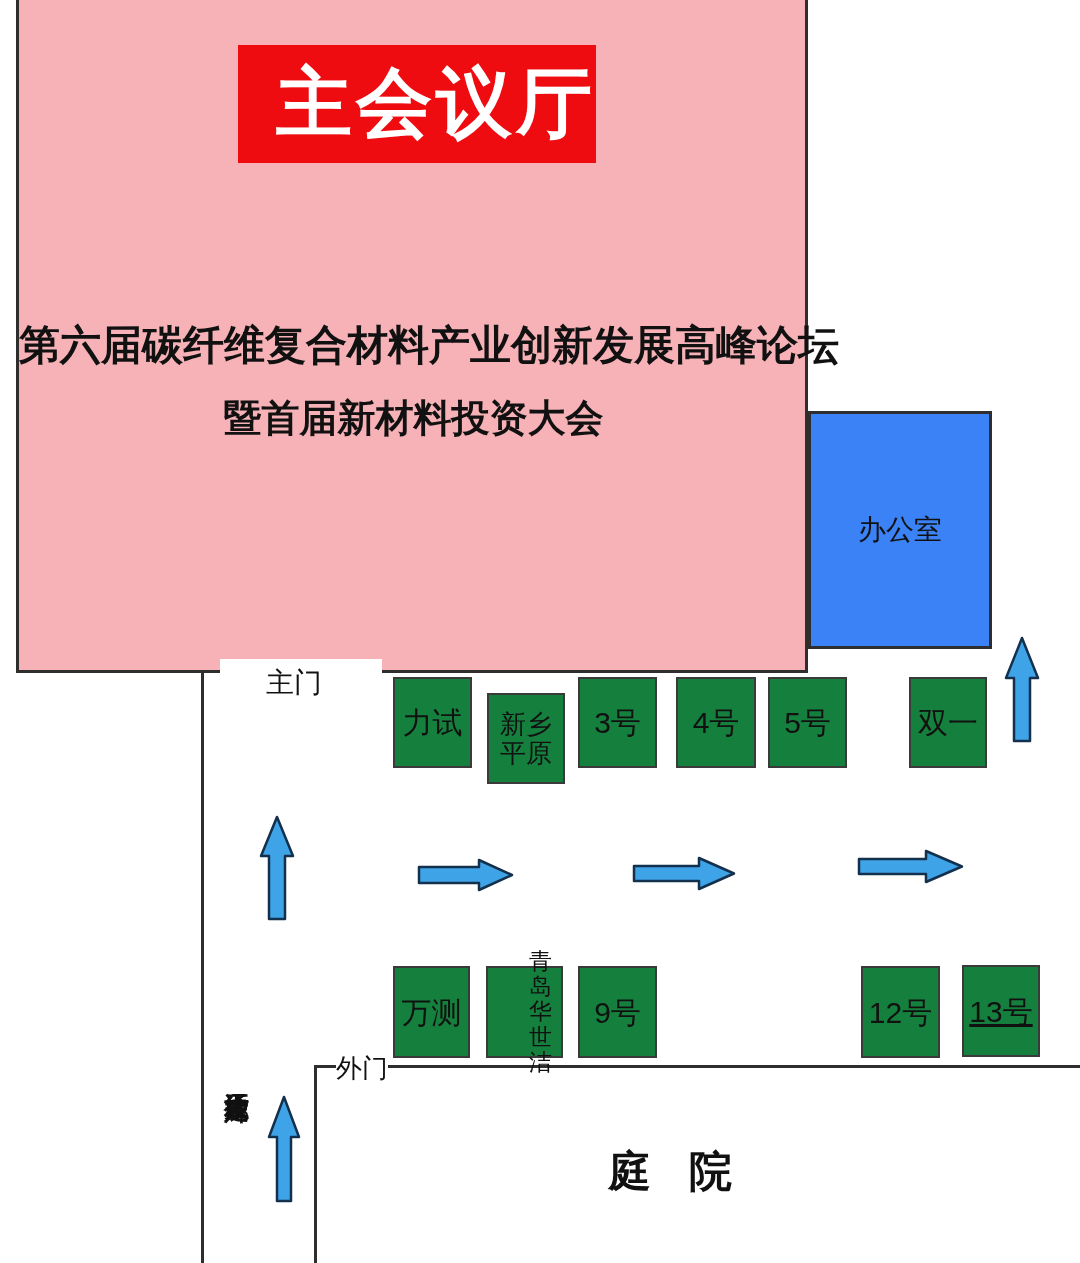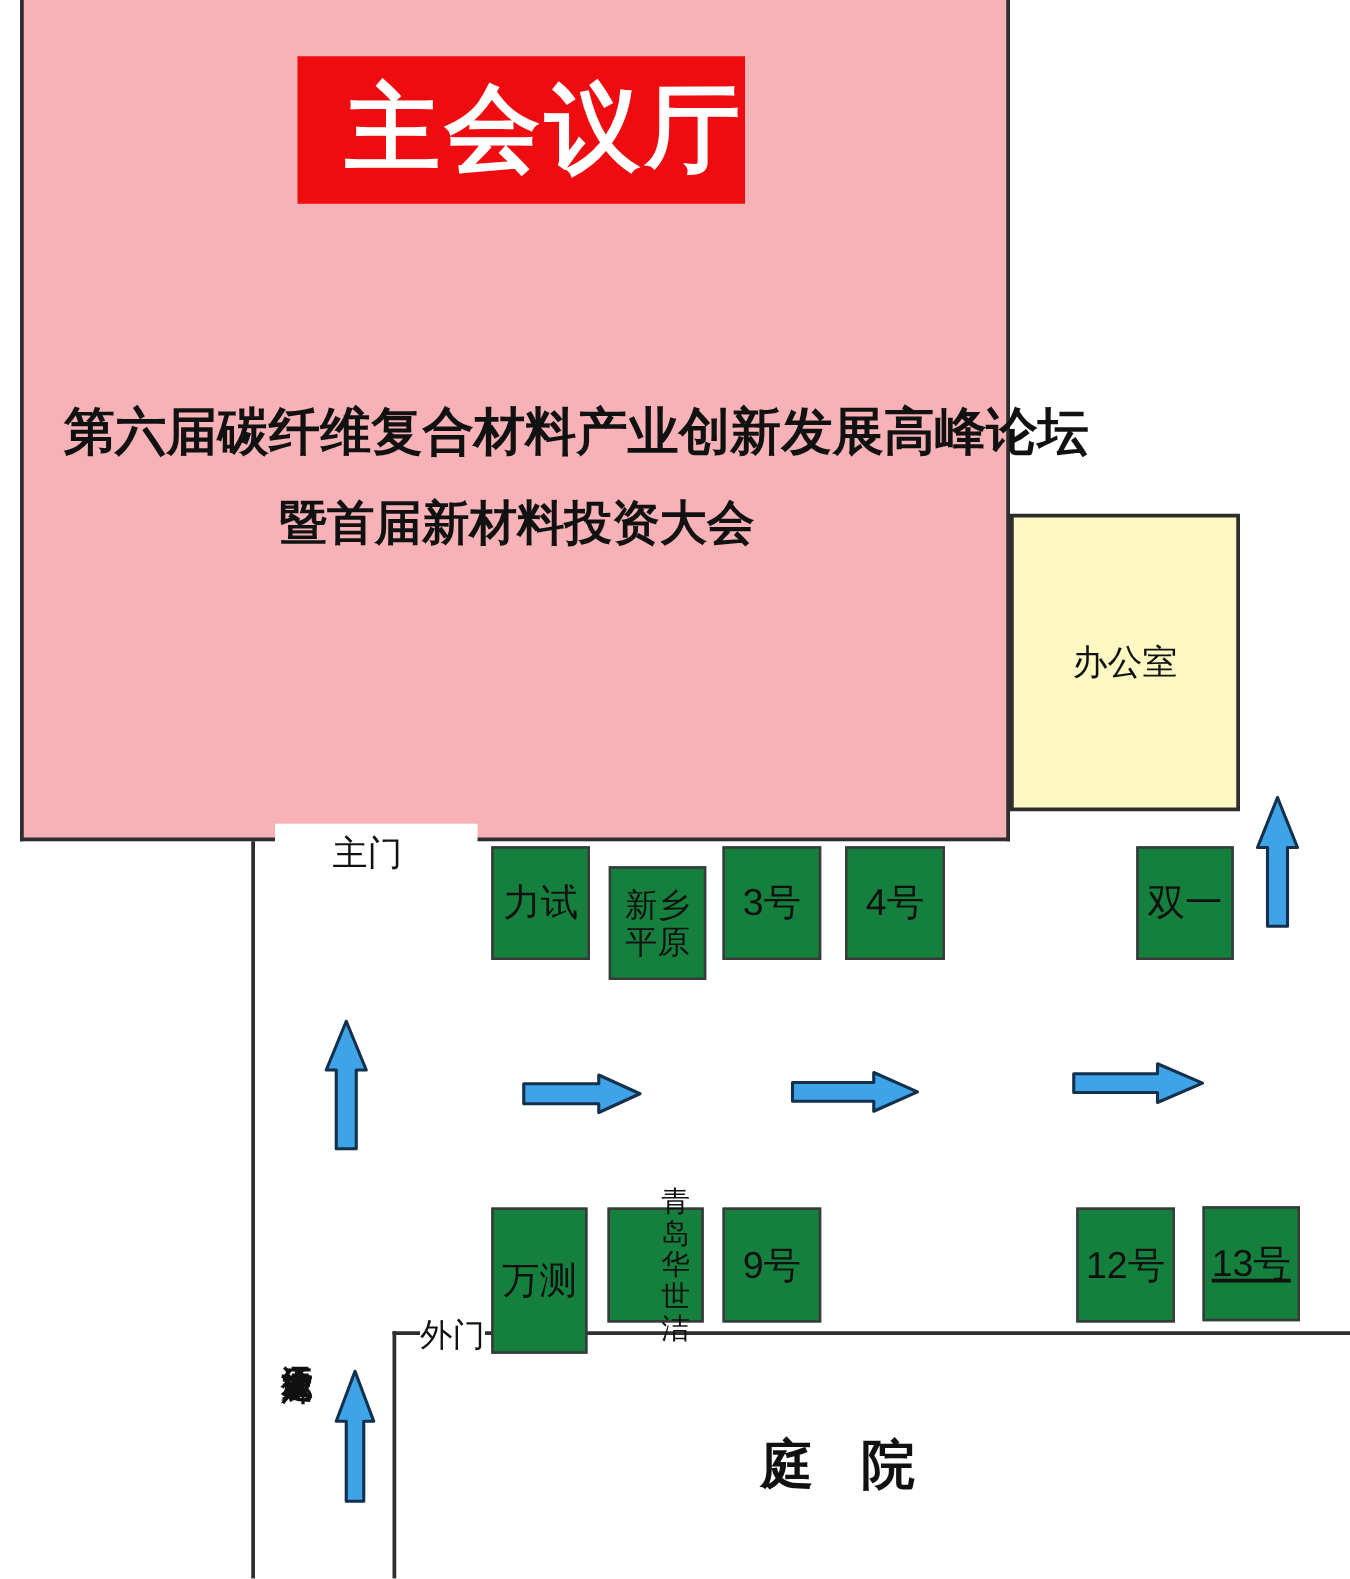--- a/index.html
+++ b/index.html
@@ -17,27 +17,27 @@
     border-left:3px solid var(--wall,#2e2e2e);
     border-right:3px solid var(--wall,#2e2e2e);
     border-bottom:3px solid var(--wall,#2e2e2e);
   }
   .banner{
     left:219px; top:45px; width:358px; height:118px;
     background:var(--red,#ee0c10);
     display:flex; align-items:center; justify-content:flex-end;
   }
   .banner span{color:#ffffff; font-size:76px; font-weight:bold; letter-spacing:4px; white-space:nowrap;}
-  .title1{left:0; top:318px; width:789px; text-align:center; font-size:41px; font-weight:bold; white-space:nowrap;padding-left:32px;}
+  .title1{left:0; top:318px; width:789px; text-align:center; font-size:41px; font-weight:bold; white-space:nowrap;}
   .title2{left:0; top:393px; width:789px; text-align:center; font-size:38px; font-weight:bold; white-space:nowrap;}
 
   
   .office{
     left:808px; top:411px; width:184px; height:238px;
-    background:#fef9c3; border:3px solid var(--wall,#2e2e2e);
+    background:#3b82f6; border:3px solid var(--wall,#2e2e2e);
     display:flex; align-items:center; justify-content:center;
     font-size:28px;
   }
 
   
   .door-notch{left:220px; top:659px; width:162px; height:17px; background:#ffffff;}
   .door-label{font-size:28px; white-space:nowrap;}
   .main-door-label{left:266px; top:664px;}
   .outer-door-label{left:336px; top:1051px; font-size:26px;}
 
@@ -101,25 +101,28 @@
   <div class="abs booth two" style="left:487px;top:677px;width:78px;height:91px;margin-top:16px;">
     <span>新乡</span>
     <span>平原</span>
   </div>
   <div class="abs booth" style="left:578px;top:677px;width:79px;height:91px;">
     <span>3号</span>
   </div>
   <div class="abs booth" style="left:676px;top:677px;width:80px;height:91px;">
     <span>4号</span>
   </div>
+  <div class="abs booth" style="left:768px;top:677px;width:79px;height:91px;">
+    <span>5号</span>
+  </div>
   <div class="abs booth" style="left:909px;top:677px;width:78px;height:91px;">
     <span>双一</span>
   </div>
 
-  <div class="abs booth" style="left:393px;top:966px;width:77px;height:117px;">
+  <div class="abs booth" style="left:393px;top:966px;width:77px;height:92px;">
     <span>万测</span>
   </div>
   <div class="abs booth two small" style="left:486px;top:966px;width:77px;height:92px;">
     <span>青岛</span>
     <span>华世洁</span>
   </div>
   <div class="abs booth" style="left:578px;top:966px;width:79px;height:92px;">
     <span>9号</span>
   </div>
   <div class="abs booth" style="left:861px;top:966px;width:79px;height:92px;">

